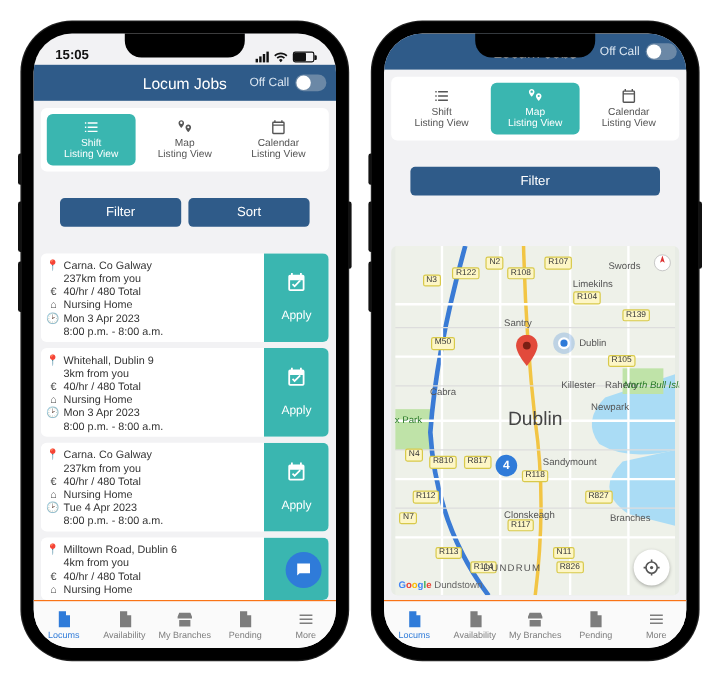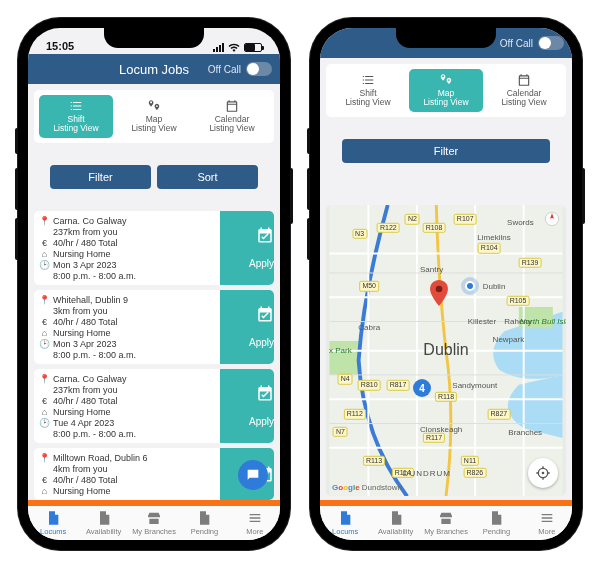--- a/index.html
+++ b/index.html
@@ -138,35 +138,35 @@
     font-size:9px;
     color:#333;
     display:flex; flex-direction:column; gap:1px;
   }
   .card .info .row { display:flex; align-items:center; gap:4px; }
   .card .info .row .ic{ width:9px; display:inline-flex; justify-content:center; color:#444;}
   .card .apply {
     width:54px;
     background:#3ab6b0;
     color:#fff;
-    display:flex; flex-direction:column; align-items:flex-end; justify-content:center;
+    display:flex; flex-direction:column; align-items:center; justify-content:center;
     gap:14px;
     font-size:10px;
   }
   .card .apply svg{ width:18px;height:18px; }
 
   .chat-fab {
     position:absolute; right:12px; bottom:50px;
     width:30px;height:30px;border-radius:50%;
     background:#2f7bd9;color:#fff;
     display:flex;align-items:center;justify-content:center;
   }
 
   .tabbar {
-    background:#fafafa; border-top:6px solid #f97316;
+    background:#fafafa; border-top:1px solid #f97316;
     height:40px;
     display:flex;
   }
   .tabbar .tab {
     flex:1;
     display:flex;flex-direction:column;align-items:center;justify-content:center;gap:1px;
     font-size:7.5px;
     color:#7d7d7d;
   }
   .tabbar .tab.active{ color:#2f7bd9; }

